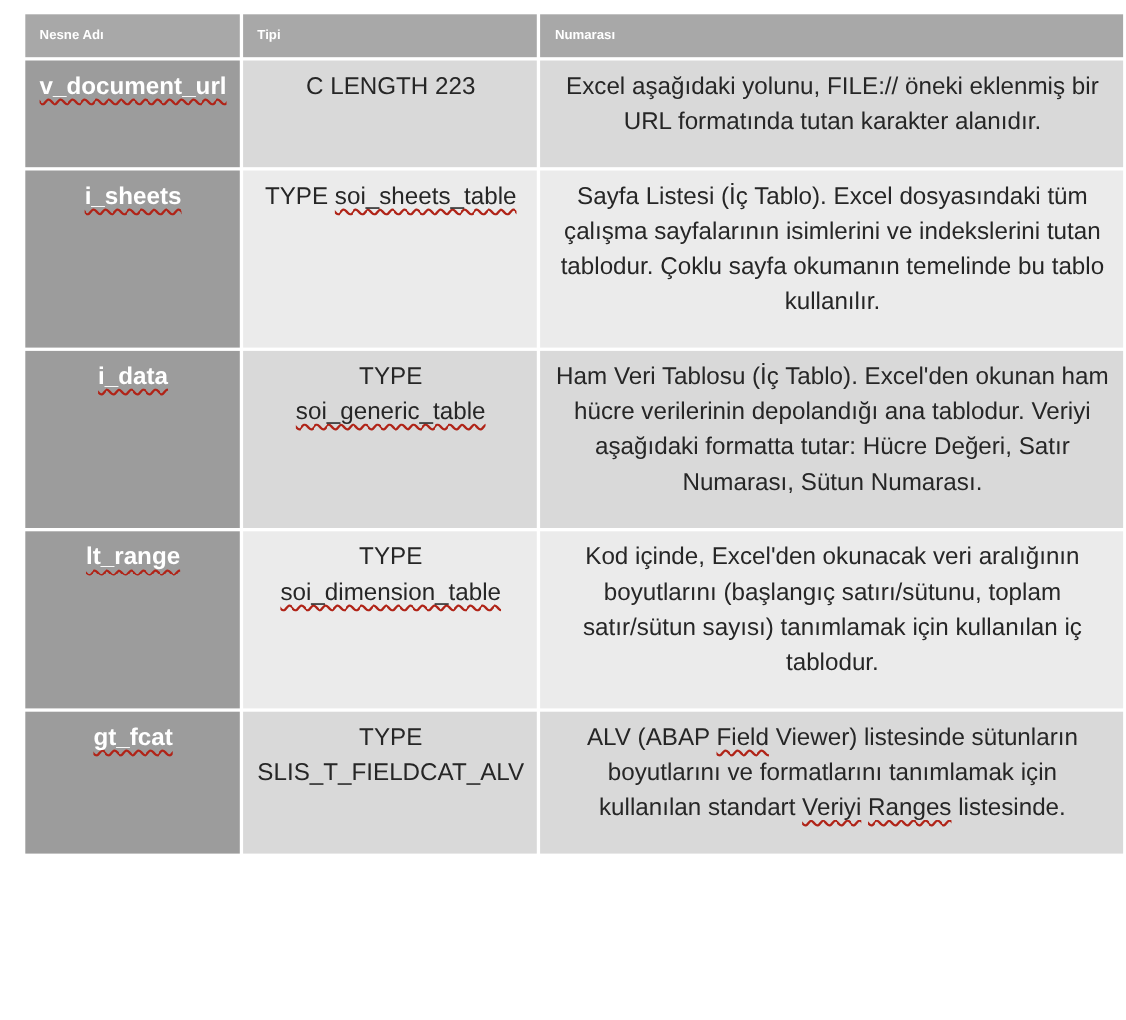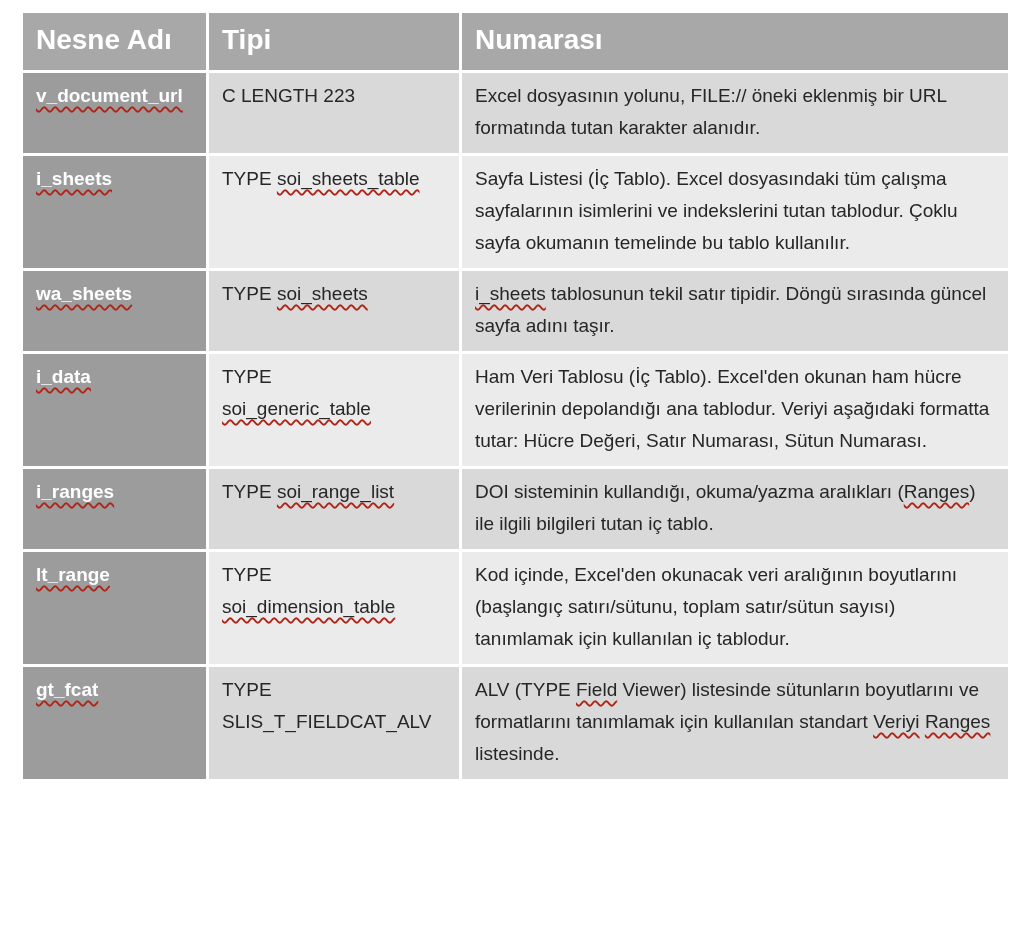--- a/index.html
+++ b/index.html
@@ -17,29 +17,30 @@
     position:absolute;left:20px;top:10px;
     border-collapse:separate;border-spacing:3px;
     table-layout:fixed;
   }
   col.c-name{width:183px;}
   col.c-type{width:250px;}
   col.c-desc{width:546px;}
   th{
     background:var(--header-bg);
     color:#ffffff;
-    font-size:28px;font-weight:bold;
+    font-size:12px;font-weight:bold;
     text-align:left;vertical-align:middle;
     padding:11px 12px 14px 13px;
   }
   td{
     vertical-align:top;
-    font-size:19px;line-height:32px;
+    font-size:22px;line-height:32px;
     color:var(--text);
-    padding:7px 12px 9px 13px;
+    padding:7px 12px 26px 13px;
+    text-align:center;
   }
   td.name-cell{
     background:var(--name-bg);
     color:#ffffff;font-weight:bold;
   }
   tbody tr:nth-child(odd) td.data-cell{background:var(--row-odd);}
   tbody tr:nth-child(even) td.data-cell{background:var(--row-even);}
   .tline{white-space:nowrap;}
   .sq{
     text-decoration-line:underline;
@@ -66,62 +67,48 @@
         <th>Tipi</th>
         <th>Numarası</th>
       </tr>
     </thead>
     <tbody>
         <tr>
     <td class="name-cell"><span class="sq">v_document_url</span></td>
     <td class="data-cell type-cell">
             <div class="tline"><span>C LENGTH 223</span></div>
           </td>
-    <td class="data-cell desc-cell"><span>Excel dosyasının yolunu, FILE:// öneki eklenmiş bir URL formatında tutan karakter alanıdır.</span></td>
+    <td class="data-cell desc-cell"><span>Excel aşağıdaki yolunu, FILE:// öneki eklenmiş bir URL formatında tutan karakter alanıdır.</span></td>
   </tr>
         <tr>
     <td class="name-cell"><span class="sq">i_sheets</span></td>
     <td class="data-cell type-cell">
             <div class="tline"><span>TYPE </span><span class="sq">soi_sheets_table</span></div>
           </td>
     <td class="data-cell desc-cell"><span>Sayfa Listesi (İç Tablo). Excel dosyasındaki tüm çalışma sayfalarının isimlerini ve indekslerini tutan tablodur. Çoklu sayfa okumanın temelinde bu tablo kullanılır.</span></td>
   </tr>
         <tr>
-    <td class="name-cell"><span class="sq">wa_sheets</span></td>
-    <td class="data-cell type-cell">
-            <div class="tline"><span>TYPE </span><span class="sq">soi_sheets</span></div>
-          </td>
-    <td class="data-cell desc-cell"><span class="sq">i_sheets</span><span> tablosunun tekil satır tipidir. Döngü sırasında güncel sayfa adını taşır.</span></td>
-  </tr>
-        <tr>
     <td class="name-cell"><span class="sq">i_data</span></td>
     <td class="data-cell type-cell">
             <div class="tline"><span>TYPE</span></div>
             <div class="tline"><span class="sq">soi_generic_table</span></div>
           </td>
     <td class="data-cell desc-cell"><span>Ham Veri Tablosu (İç Tablo). Excel'den okunan ham hücre verilerinin depolandığı ana tablodur. Veriyi aşağıdaki formatta tutar: Hücre Değeri, Satır Numarası, Sütun Numarası.</span></td>
-  </tr>
-        <tr>
-    <td class="name-cell"><span class="sq">i_ranges</span></td>
-    <td class="data-cell type-cell">
-            <div class="tline"><span>TYPE </span><span class="sq">soi_range_list</span></div>
-          </td>
-    <td class="data-cell desc-cell"><span>DOI sisteminin kullandığı, okuma/yazma aralıkları (</span><span class="sq">Ranges</span><span>) ile ilgili bilgileri tutan iç tablo.</span></td>
   </tr>
         <tr>
     <td class="name-cell"><span class="sq">lt_range</span></td>
     <td class="data-cell type-cell">
             <div class="tline"><span>TYPE</span></div>
             <div class="tline"><span class="sq">soi_dimension_table</span></div>
           </td>
     <td class="data-cell desc-cell"><span>Kod içinde, Excel'den okunacak veri aralığının boyutlarını (başlangıç satırı/sütunu, toplam satır/sütun sayısı) tanımlamak için kullanılan iç tablodur.</span></td>
   </tr>
         <tr>
     <td class="name-cell"><span class="sq">gt_fcat</span></td>
     <td class="data-cell type-cell">
             <div class="tline"><span>TYPE</span></div>
             <div class="tline"><span>SLIS_T_FIELDCAT_ALV</span></div>
           </td>
-    <td class="data-cell desc-cell"><span>ALV (TYPE </span><span class="sq">Field</span><span> Viewer) listesinde sütunların boyutlarını ve formatlarını tanımlamak için kullanılan standart </span><span class="sq">Veriyi</span><span> </span><span class="sq">Ranges</span><span> listesinde.</span></td>
+    <td class="data-cell desc-cell"><span>ALV (ABAP </span><span class="sq">Field</span><span> Viewer) listesinde sütunların boyutlarını ve formatlarını tanımlamak için kullanılan standart </span><span class="sq">Veriyi</span><span> </span><span class="sq">Ranges</span><span> listesinde.</span></td>
   </tr>
       </tbody>
   </table>
 </div>
 
 </body></html>

